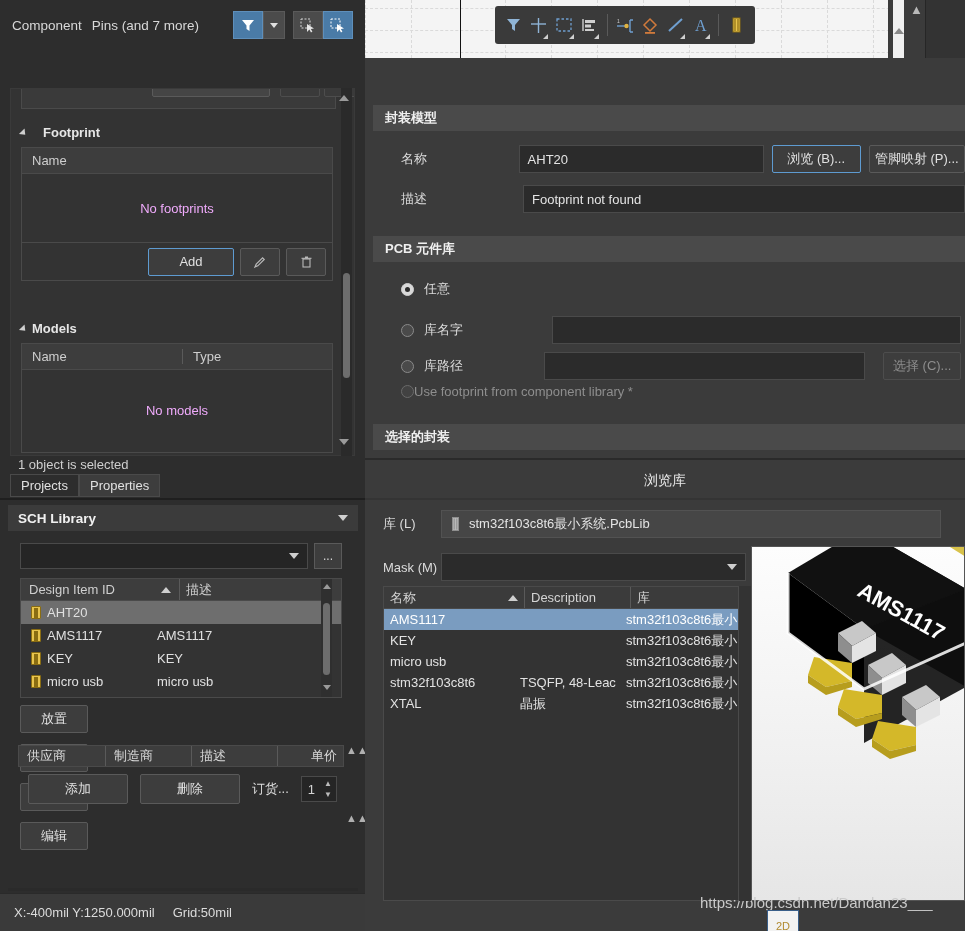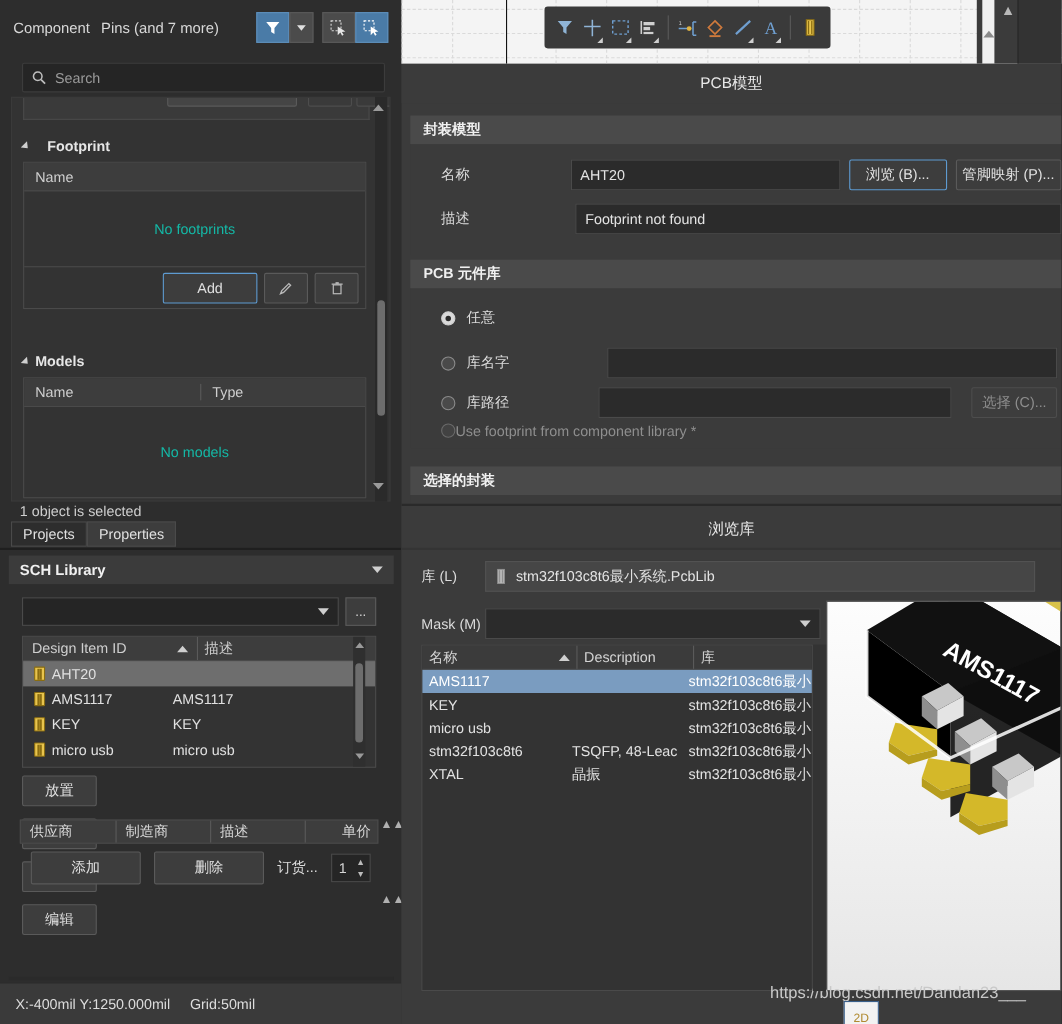--- a/index.html
+++ b/index.html
@@ -66,21 +66,21 @@
   .tri { width: 0; height: 0; border-left: 5px solid #cfcfcf;
          border-top: 4px solid transparent; border-bottom: 4px solid transparent;
          transform: rotate(45deg); }
 
   .grid-box { border: 1px solid #4a4a4a; background: #333333; }
   .grid-head { background: #3d3d3d; height: 26px; display: flex; align-items: center;
                font-size: 13px; color: #cfcfcf; border-bottom: 1px solid #4a4a4a; }
   .grid-head .col { padding-left: 10px; }
   .grid-head .coldiv { border-left: 1px solid #5a5a5a; }
   .grid-empty { display: flex; align-items: center; justify-content: center;
-                color: #14b8a6; font-size: 13px; }
+                color: #f0abfc; font-size: 13px; }
   .grid-foot { border-top: 1px solid #4a4a4a; height: 38px; display: flex;
                align-items: center; justify-content: flex-end; gap: 6px; padding-right: 6px; }
   .btn {
     background: #3d3d3d; border: 1px solid #5a5a5a; color: #e0e0e0;
     font-size: 13px; font-family: inherit; height: 28px; border-radius: 2px;
     cursor: pointer; display:flex; align-items:center; justify-content:center;
   }
   .btn.primary { border-color: #5e9bd1; }
   .btn.icon { width: 40px; }
 
@@ -240,27 +240,20 @@
         </div>
         <div class="tb-btn active">
           <svg width="16" height="15" viewBox="0 0 16 15">
             <rect x="1" y="1" width="9" height="9" fill="none" stroke="#ffffff" stroke-dasharray="2 1.5"></rect>
             <path d="M7 6 L7 14 L9.4 11.6 L11 14.5 L12.4 13.6 L10.8 11 L14 10.6 Z" fill="#ffffff"></path>
           </svg>
         </div>
       </div>
     </div>
 
-    <div class="search-wrap">
-      <svg width="13" height="13" viewBox="0 0 13 13">
-        <circle cx="5.3" cy="5.3" r="3.9" fill="none" stroke="#bdbdbd" stroke-width="1.4"></circle>
-        <line x1="8.3" y1="8.3" x2="12" y2="12" stroke="#bdbdbd" stroke-width="1.6"></line>
-      </svg>
-      <input type="text" placeholder="Search" style="">
-    </div>
 
     <div class="lp-body">
       <div class="clip-row">
         <div class="cb"></div>
         <div class="cb2"></div>
         <div class="cb3"></div>
       </div>
 
       <div style="position:absolute; left:10px; top:36px;gap:17px;" class="sect-title">
         <span class="tri"></span>
@@ -490,21 +483,20 @@
         </div>
       </div>
 
       <div class="strip-right"></div>
       <div class="strip-scroll"></div>
       <div class="strip-arrow"></div>
       <div class="dbl-chev">▲▲</div>
       <div class="strip-col"></div>
     </div>
 
-    <div class="dlg-title">PCB模型</div>
 
     <div class="group" style="left:8px; top:105px; width:592px; height:126px;">
       <div class="group-head">封装模型</div>
       <div class="row" style="position:absolute;left:0;top:40px;width:592px;">
         <span class="lbl" style="width:150px;padding-left:28px;">名称</span>
         <div class="field" style="width:254px;">
           <span>AHT20</span>
         </div>
         <button class="btn primary" style="width:92px;height:28px;margin-left:8px;">浏览 (B)...</button>
         <button class="btn" style="width:100px;height:28px;margin-left:8px;">管脚映射 (P)...</button>

